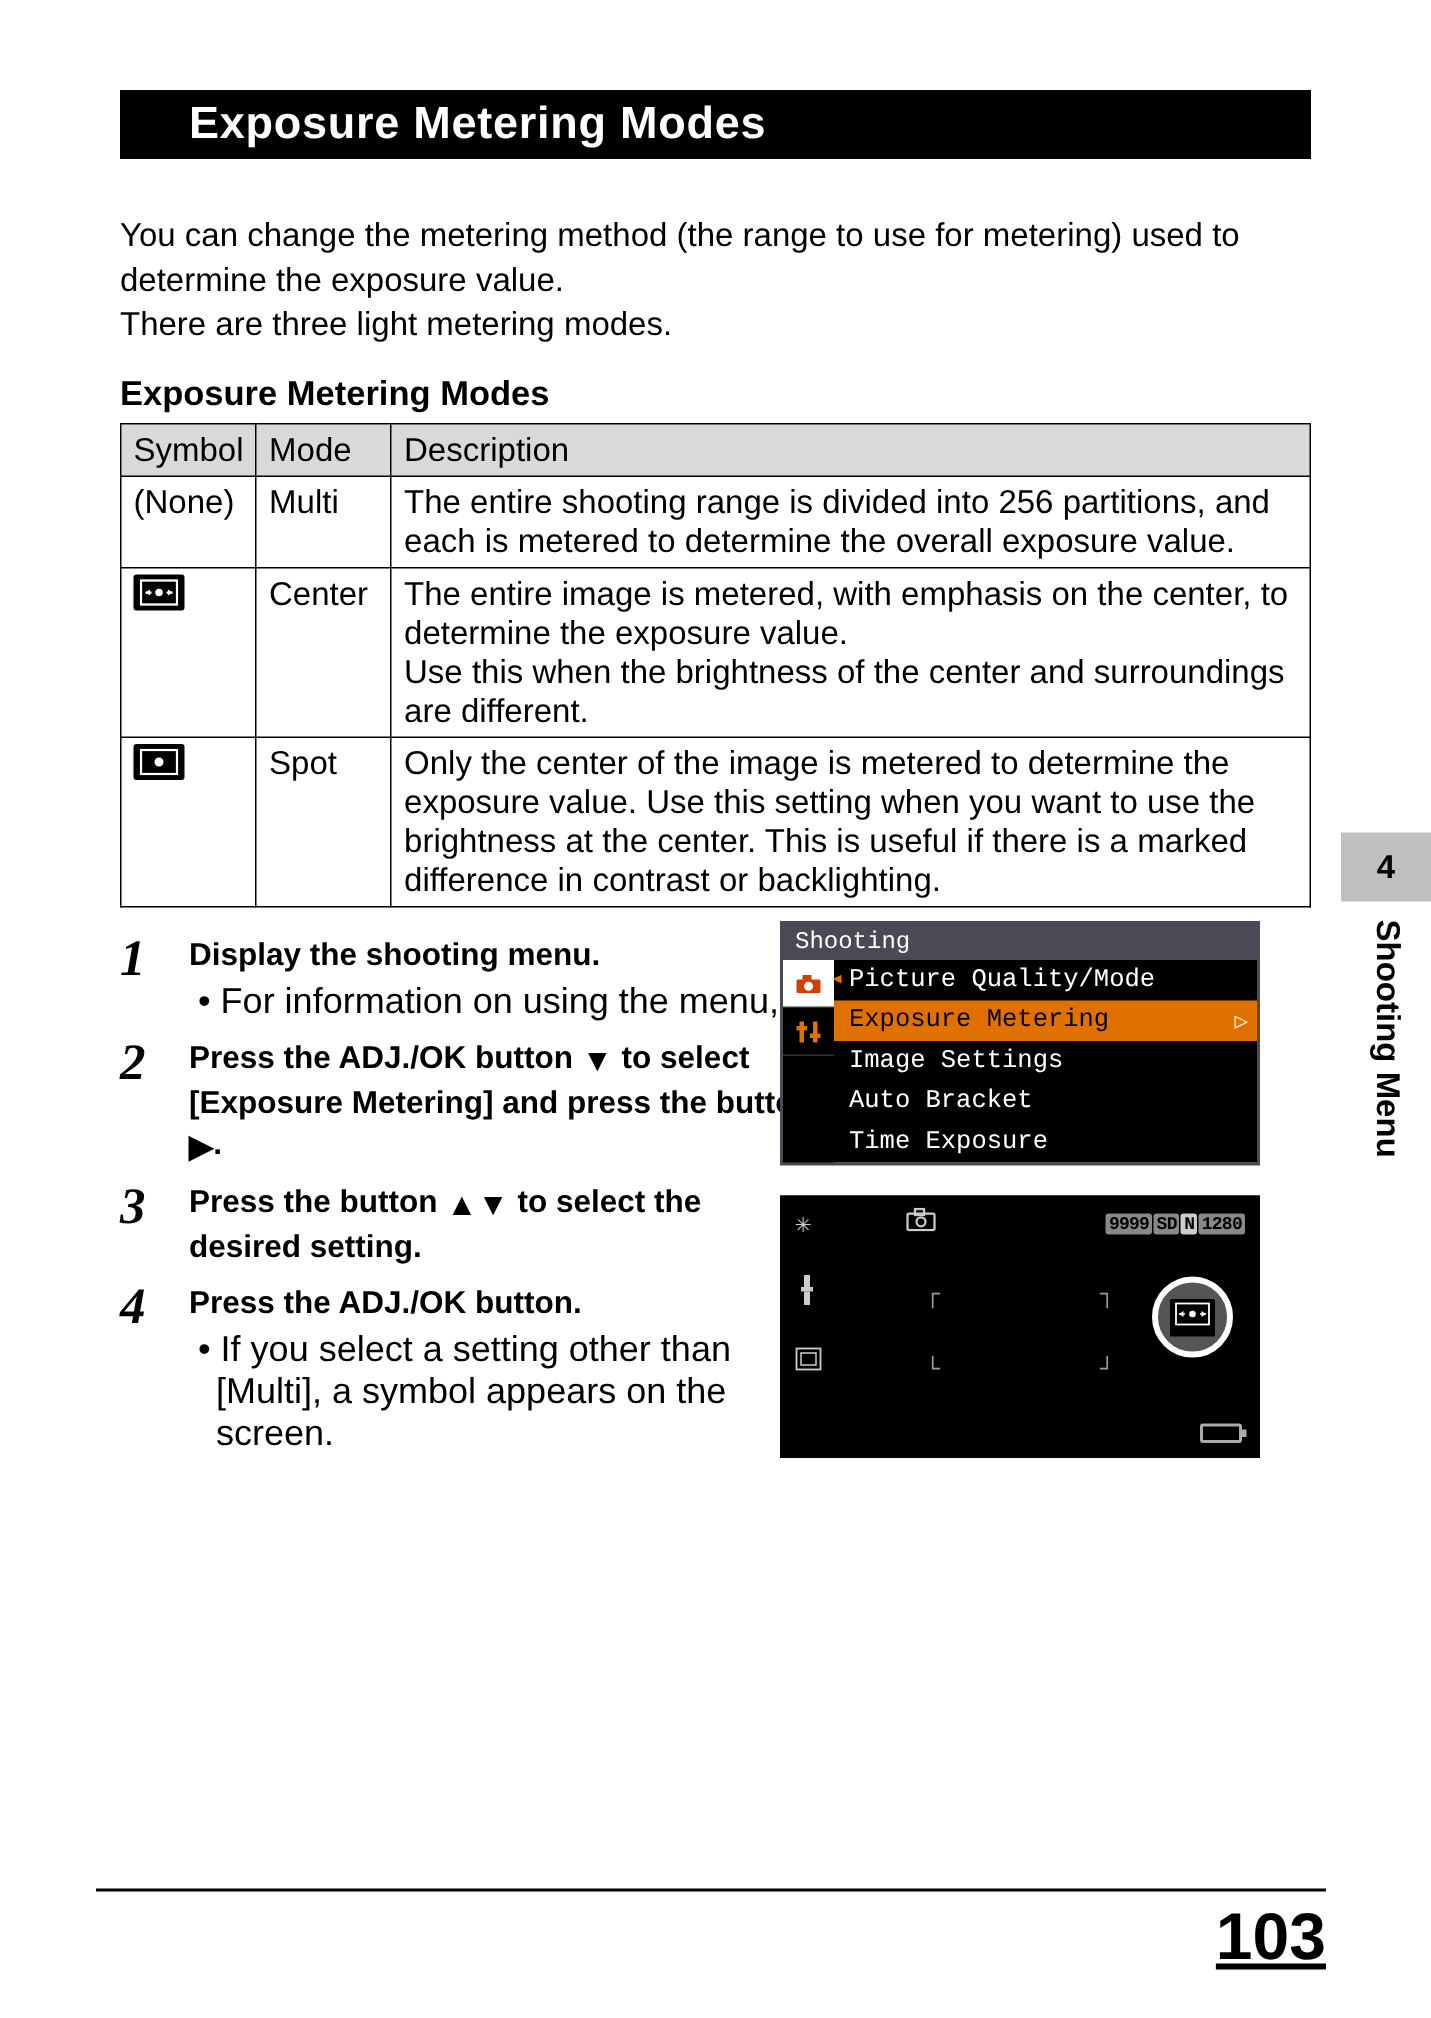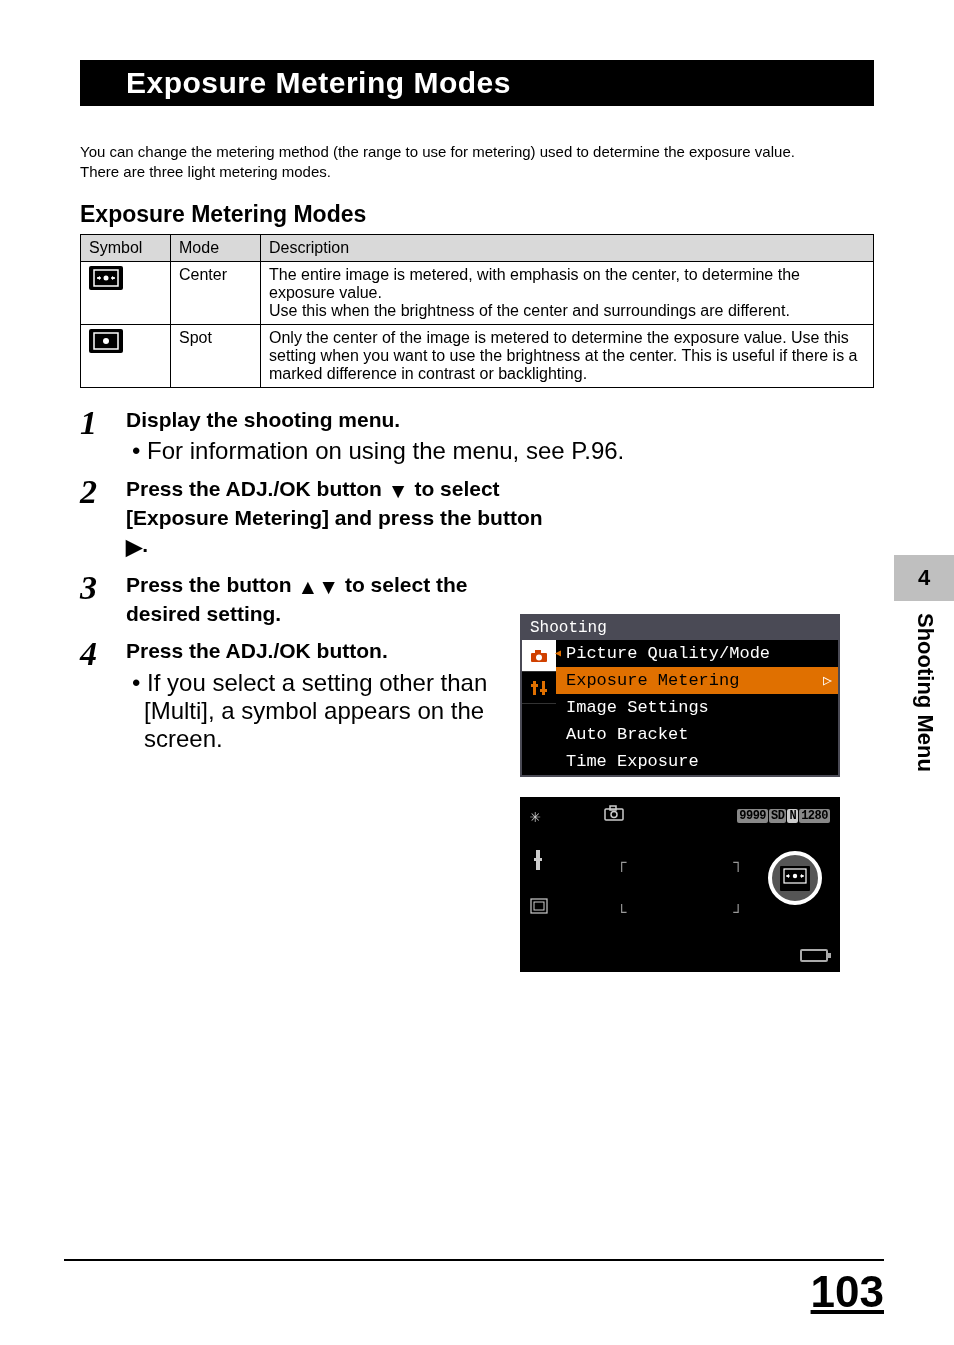--- a/index.html
+++ b/index.html
@@ -1,23 +1,23 @@
 <!DOCTYPE html>
 <html><head>
   <meta charset="utf-8">
   <style>
     * { box-sizing: border-box; margin: 0; padding: 0; }
     body { width: 954px; height: 1345px; background: #fff; font-family: Arial, Helvetica, sans-serif; position: relative; color: #000; }
     .page { padding: 60px 80px 0 80px; }
     .title-bar { background: #000; color: #fff; display: flex; align-items: center; padding: 6px 10px 6px 0; margin-bottom: 14px; }
     .title-bar .sq { width: 34px; height: 34px; background: #000; margin-right: 12px; }
     .title-bar h1 { font-size: 30px; font-weight: 900; letter-spacing: 0.5px; }
-    .intro { font-size: 15px; line-height: 1.35; margin-bottom: 18px; margin-top: 36px; }
+    .intro { font-size: 22px; line-height: 1.35; margin-bottom: 18px; margin-top: 36px; }
     .subhead { font-size: 23px; font-weight: 900; margin: 8px 0 6px 0; }
-    table.modes { width: 100%; border-collapse: collapse; font-size: 16px; }
+    table.modes { width: 100%; border-collapse: collapse; font-size: 22px; }
     table.modes th, table.modes td { border: 1px solid #000; padding: 4px 8px; vertical-align: top; text-align: left; }
     table.modes th { background: #d9d9d9; font-weight: normal; }
     .sym-cell { text-align: center; vertical-align: middle; }
     .sym-box { display: inline-block; background: #000; color: #fff; border-radius: 2px; padding: 3px 4px; line-height: 0; }
     .sym-box.center svg, .sym-box.spot svg { display:block; }
 
     .steps { margin-top: 18px; }
     .step-row { display: flex; align-items: flex-start; margin-bottom: 10px; }
     .step-row.with-img .step-text { width: 420px; }
     .stepnum { font-family: "Times New Roman", serif; font-style: italic; font-weight: 900; font-size: 34px; width: 46px; flex: none; line-height: 1; }
@@ -76,20 +76,25 @@
 There are three light metering modes.</p>
 
   <div class="subhead">Exposure Metering Modes</div>
 
   <table class="modes">
     <tbody>
         <tr>
       <th style="width:90px">Symbol</th>
       <th style="width:90px">Mode</th>
       <th>Description</th>
+    </tr>
+    <tr>
+      <td>(None)</td>
+      <td>Multi</td>
+      <td style="white-space:pre-line">The entire shooting range is divided into 256 partitions, and each is metered to determine the overall exposure value.</td>
     </tr>
     <tr>
       <td class="sym-cell">
         <span class="sym-box center">
           <svg width="26" height="18">
                 <rect x="1" y="1" width="24" height="16" fill="none" stroke="#fff" stroke-width="1.5"></rect>
                 <circle cx="13" cy="9" r="2.5" fill="#fff"></circle>
                 <line x1="4" y1="9" x2="8" y2="9" stroke="#fff" stroke-width="1.5"></line>
                 <line x1="18" y1="9" x2="22" y2="9" stroke="#fff" stroke-width="1.5"></line>
                 <polygon points="4,9 7,7 7,11" fill="#fff"></polygon>

